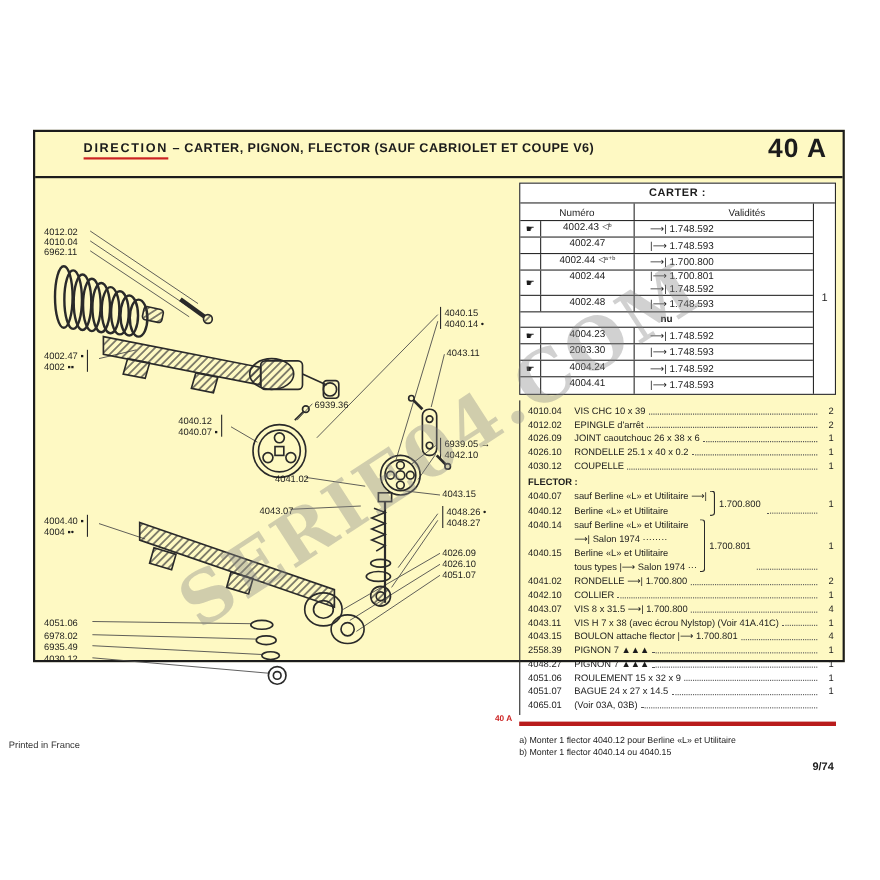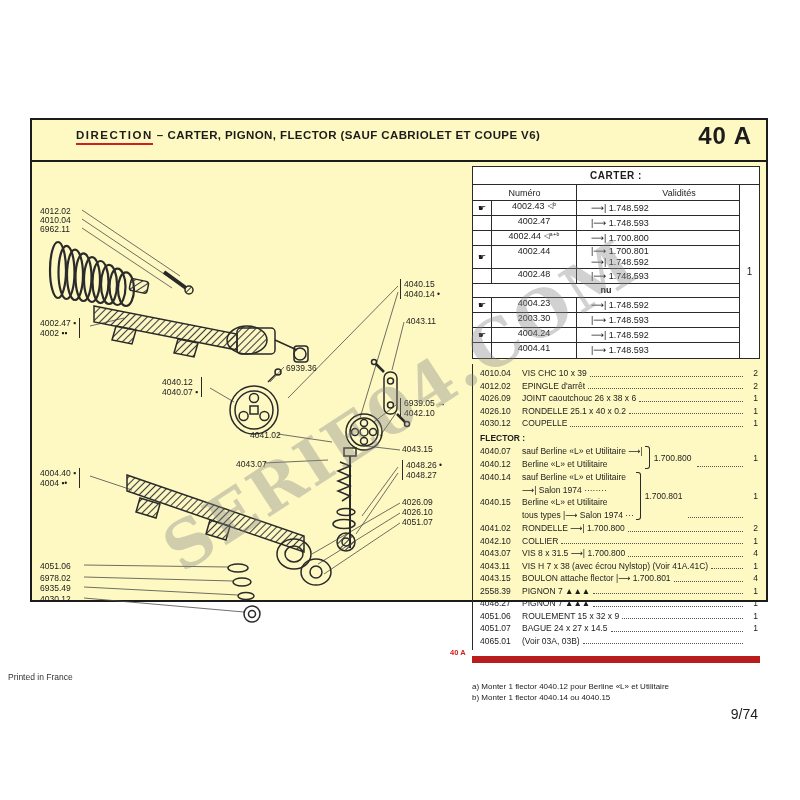--- a/index.html
+++ b/index.html
@@ -63,23 +63,23 @@
   .dots { flex:1; min-width:6px; margin:0 3px 3px; border-bottom:1.2px dotted #555;
     align-self:flex-end; }
   .pqty { flex:none; width:12px; text-align:right; }
   .prow.sub { font-weight:bold; margin:2px 0 1px;text-align:right; }
   .pgroup { display:flex; align-items:center; margin:1px 0; }
   .gleft { flex:none; }
   .gbrace { align-self:stretch; width:5px; border:1.2px solid #2a2a2a; border-left:none;
     border-radius:0 3px 3px 0; margin:1px 4px 1px 2px; }
   .gval { white-space:nowrap; margin-right:2px;text-align:center; }
 
-  .notes { margin-top:6px; border-top:7px solid #b91c1c; padding-top:18px;
+  .notes { margin-top:6px; border-top:4px solid #b91c1c; padding-top:7px;
     font-size:8px; line-height:11px; }
-  .ref-date { text-align:right; font-size:14px; margin-top:3px; padding-right:2px; }
+  .ref-date { text-align:right; font-size:10px; margin-top:3px; padding-right:2px;font-weight:bold; }
   .mini-code { position:absolute; left:418px; top:528px; font-size:7.5px; font-weight:bold;
     color:#cc2222; z-index:3; }
 </style>
 </head>
 <body>
 
 <div class="print-note">Printed in France</div>
 <div class="watermark">SERIE04.COM</div>
 
 <div class="sheet">

